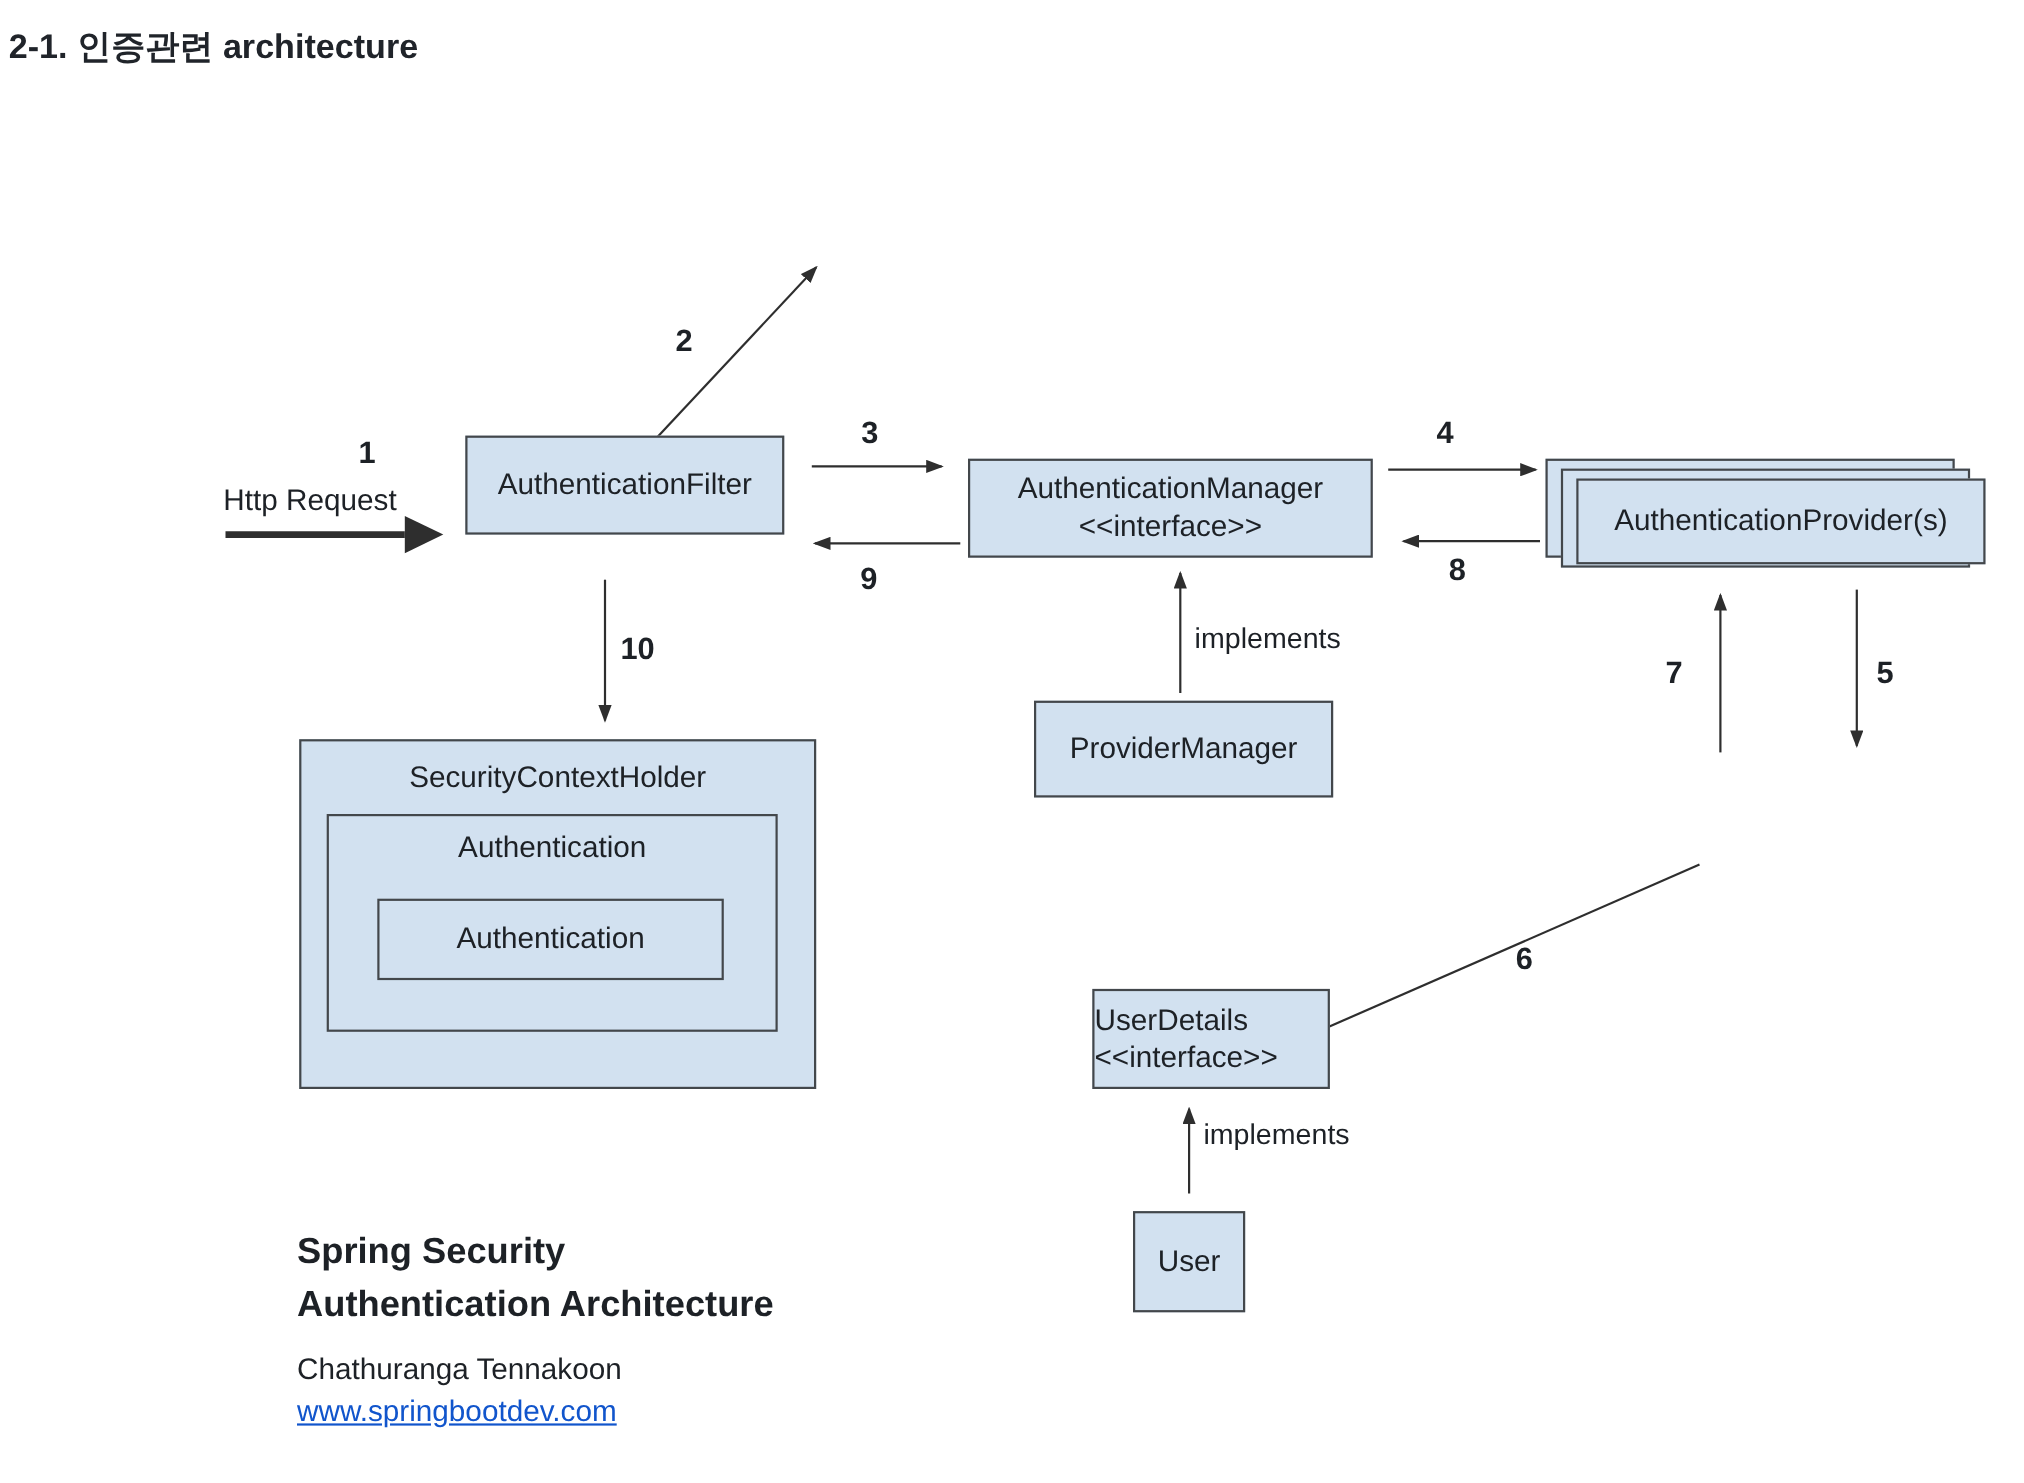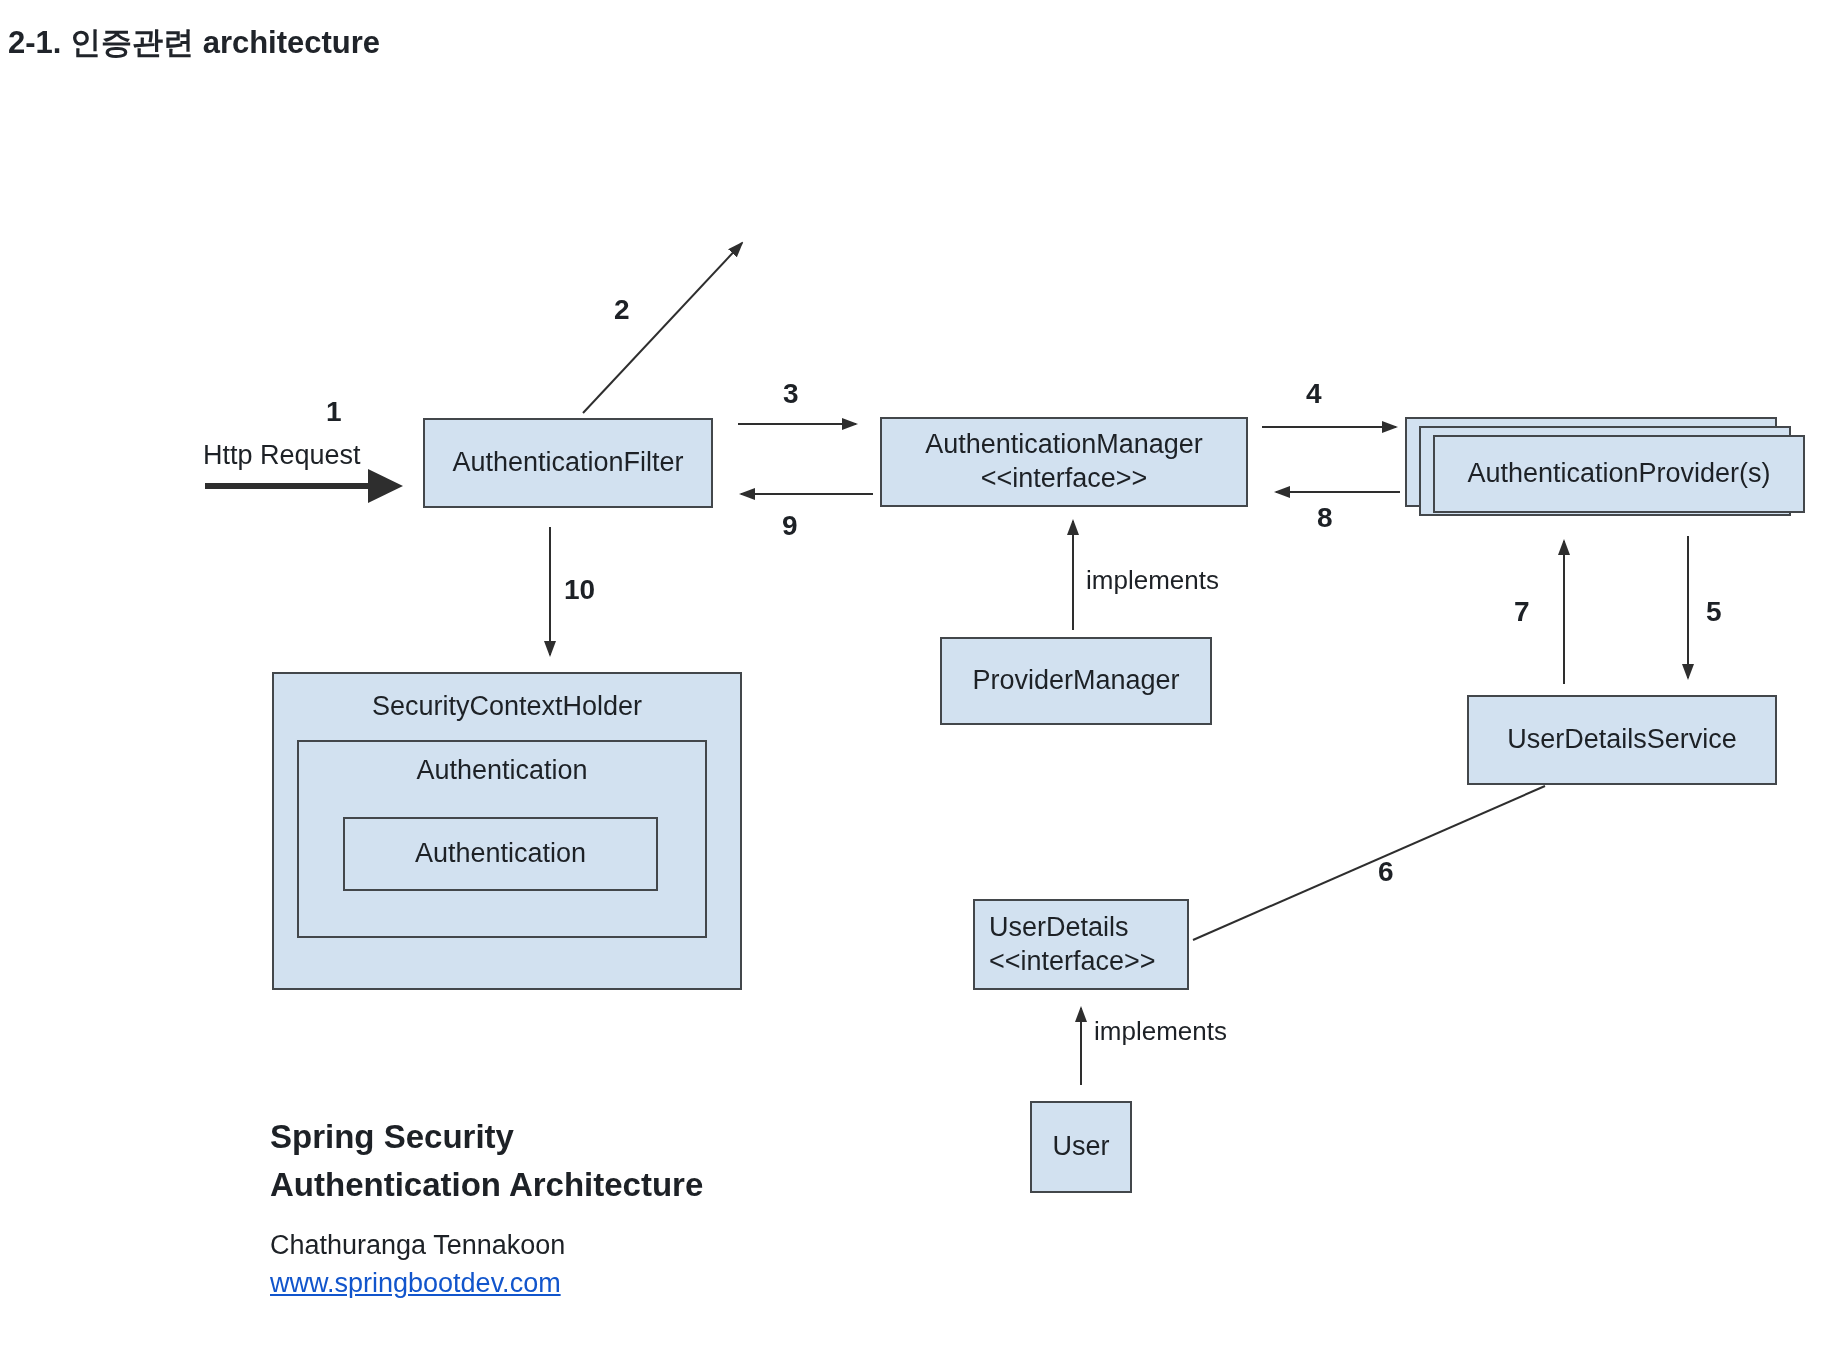--- a/index.html
+++ b/index.html
@@ -24,21 +24,21 @@
   .wires{position:absolute;left:0;top:0;width:1840px;height:1348px;pointer-events:none;}
   .wires line{stroke:var(--line);stroke-width:2;}
   .wires .thick{stroke-width:6;}
   .wires polygon,.wires marker path{fill:var(--line);}
   .node{
     position:absolute;background:var(--box-fill);border:2px solid var(--box-border);
     display:flex;flex-direction:column;align-items:center;justify-content:center;
     font-size:27px;line-height:1.25;text-align:center;
   }
   .node--toplabel{justify-content:flex-start;}
-  .node--left{align-items:flex-start;text-align:left;padding-left:14px;}
+  .node--left{align-items:flex-start;text-align:left;margin-left:20px;}
   .lbl{position:absolute;font-size:26px;white-space:nowrap;}
   .lbl--big{font-size:27px;}
   .num{position:absolute;font-size:28px;font-weight:bold;white-space:nowrap;}
   .footer-title{position:absolute;font-size:33px;font-weight:bold;white-space:nowrap;}
   .footer-text{position:absolute;font-size:27px;white-space:nowrap;}
   .footer-link{color:var(--link);text-decoration:underline;cursor:pointer;}
 </style>
 </head>
 <body>
 
@@ -73,42 +73,39 @@
     <line x1="1564" y1="684" x2="1564" y2="541" marker-end="url(#ah)"></line>
 
     <line x1="1688" y1="536" x2="1688" y2="678" marker-end="url(#ah)"></line>
 
     <line x1="1545" y1="786" x2="1193" y2="940"></line>
 
     <line x1="1081" y1="1085" x2="1081" y2="1008" marker-end="url(#ah)"></line>
   </svg>
 
 
-  <div class="node" style="left:423px;top:418px;width:290px;height:90px">
+  <div class="node" style="left:423px;top:396px;width:290px;height:90px">
     <span>AuthenticationFilter</span>
   </div>
 
   <div class="node" style="left:880px;top:417px;width:368px;height:90px">
     <span>AuthenticationManager</span>
     <span>&lt;&lt;interface&gt;&gt;</span>
   </div>
 
   <div class="node" style="left:1405px;top:417px;width:372px;height:90px"></div>
   <div class="node" style="left:1419px;top:426px;width:372px;height:90px"></div>
   <div class="node" style="left:1433px;top:435px;width:372px;height:78px">
     <span>AuthenticationProvider(s)</span>
   </div>
 
   <div class="node" style="left:940px;top:637px;width:272px;height:88px">
     <span>ProviderManager</span>
   </div>
 
-  <div class="node" style="left:1467px;top:695px;width:310px;height:90px">
-    <span>UserDetailsService</span>
-  </div>
 
   <div class="node node--left" style="left:973px;top:899px;width:216px;height:91px">
     <span>UserDetails</span>
     <span>&lt;&lt;interface&gt;&gt;</span>
   </div>
 
   <div class="node" style="left:1030px;top:1101px;width:102px;height:92px">
     <span>User</span>
   </div>
 

